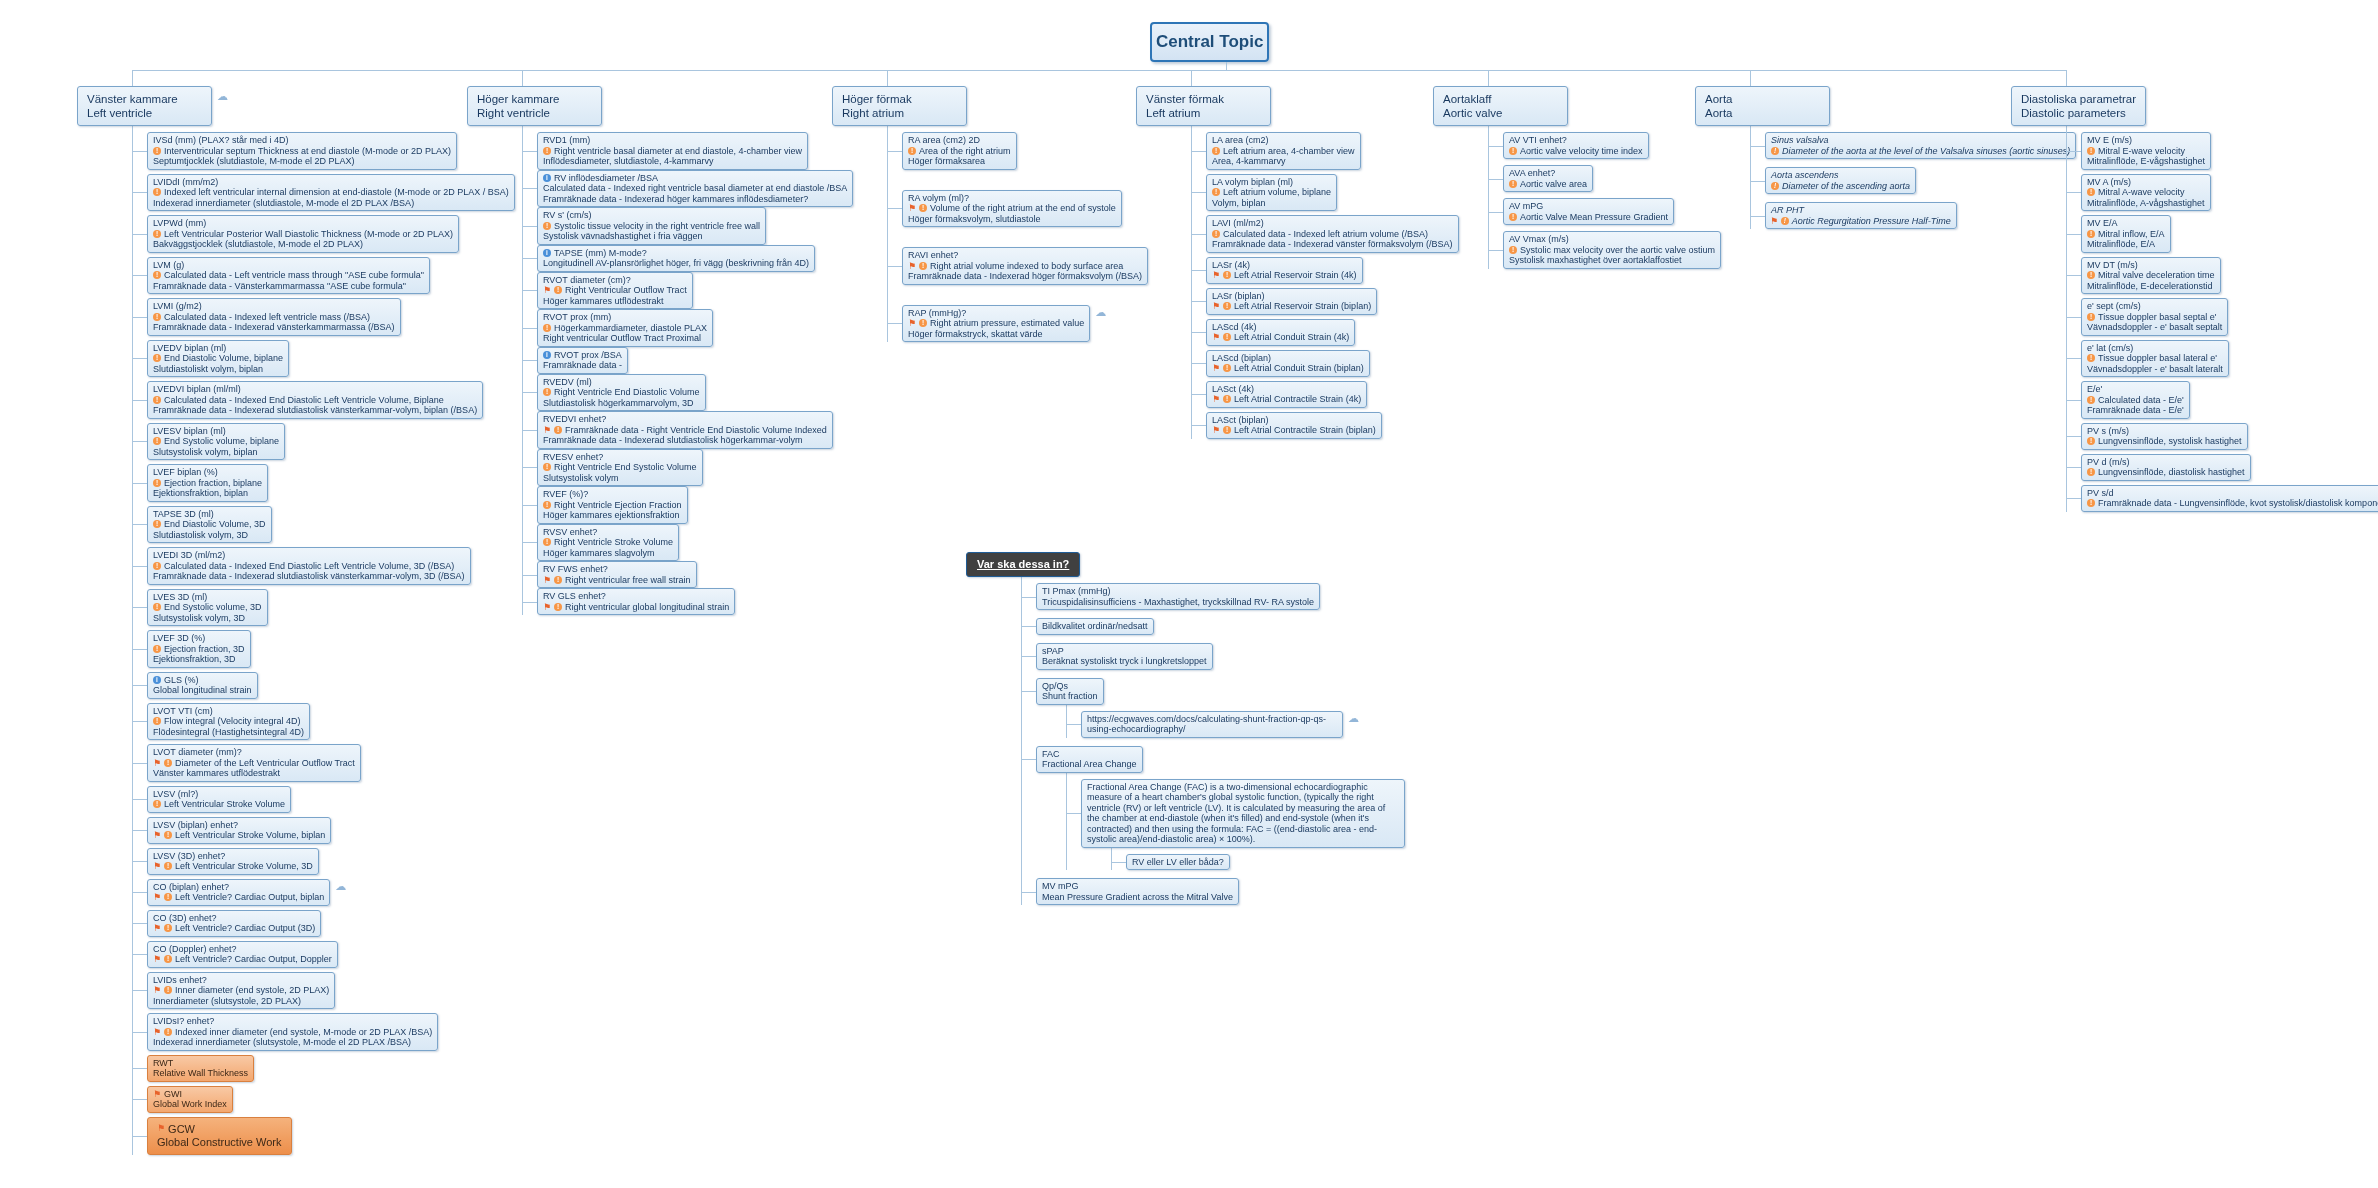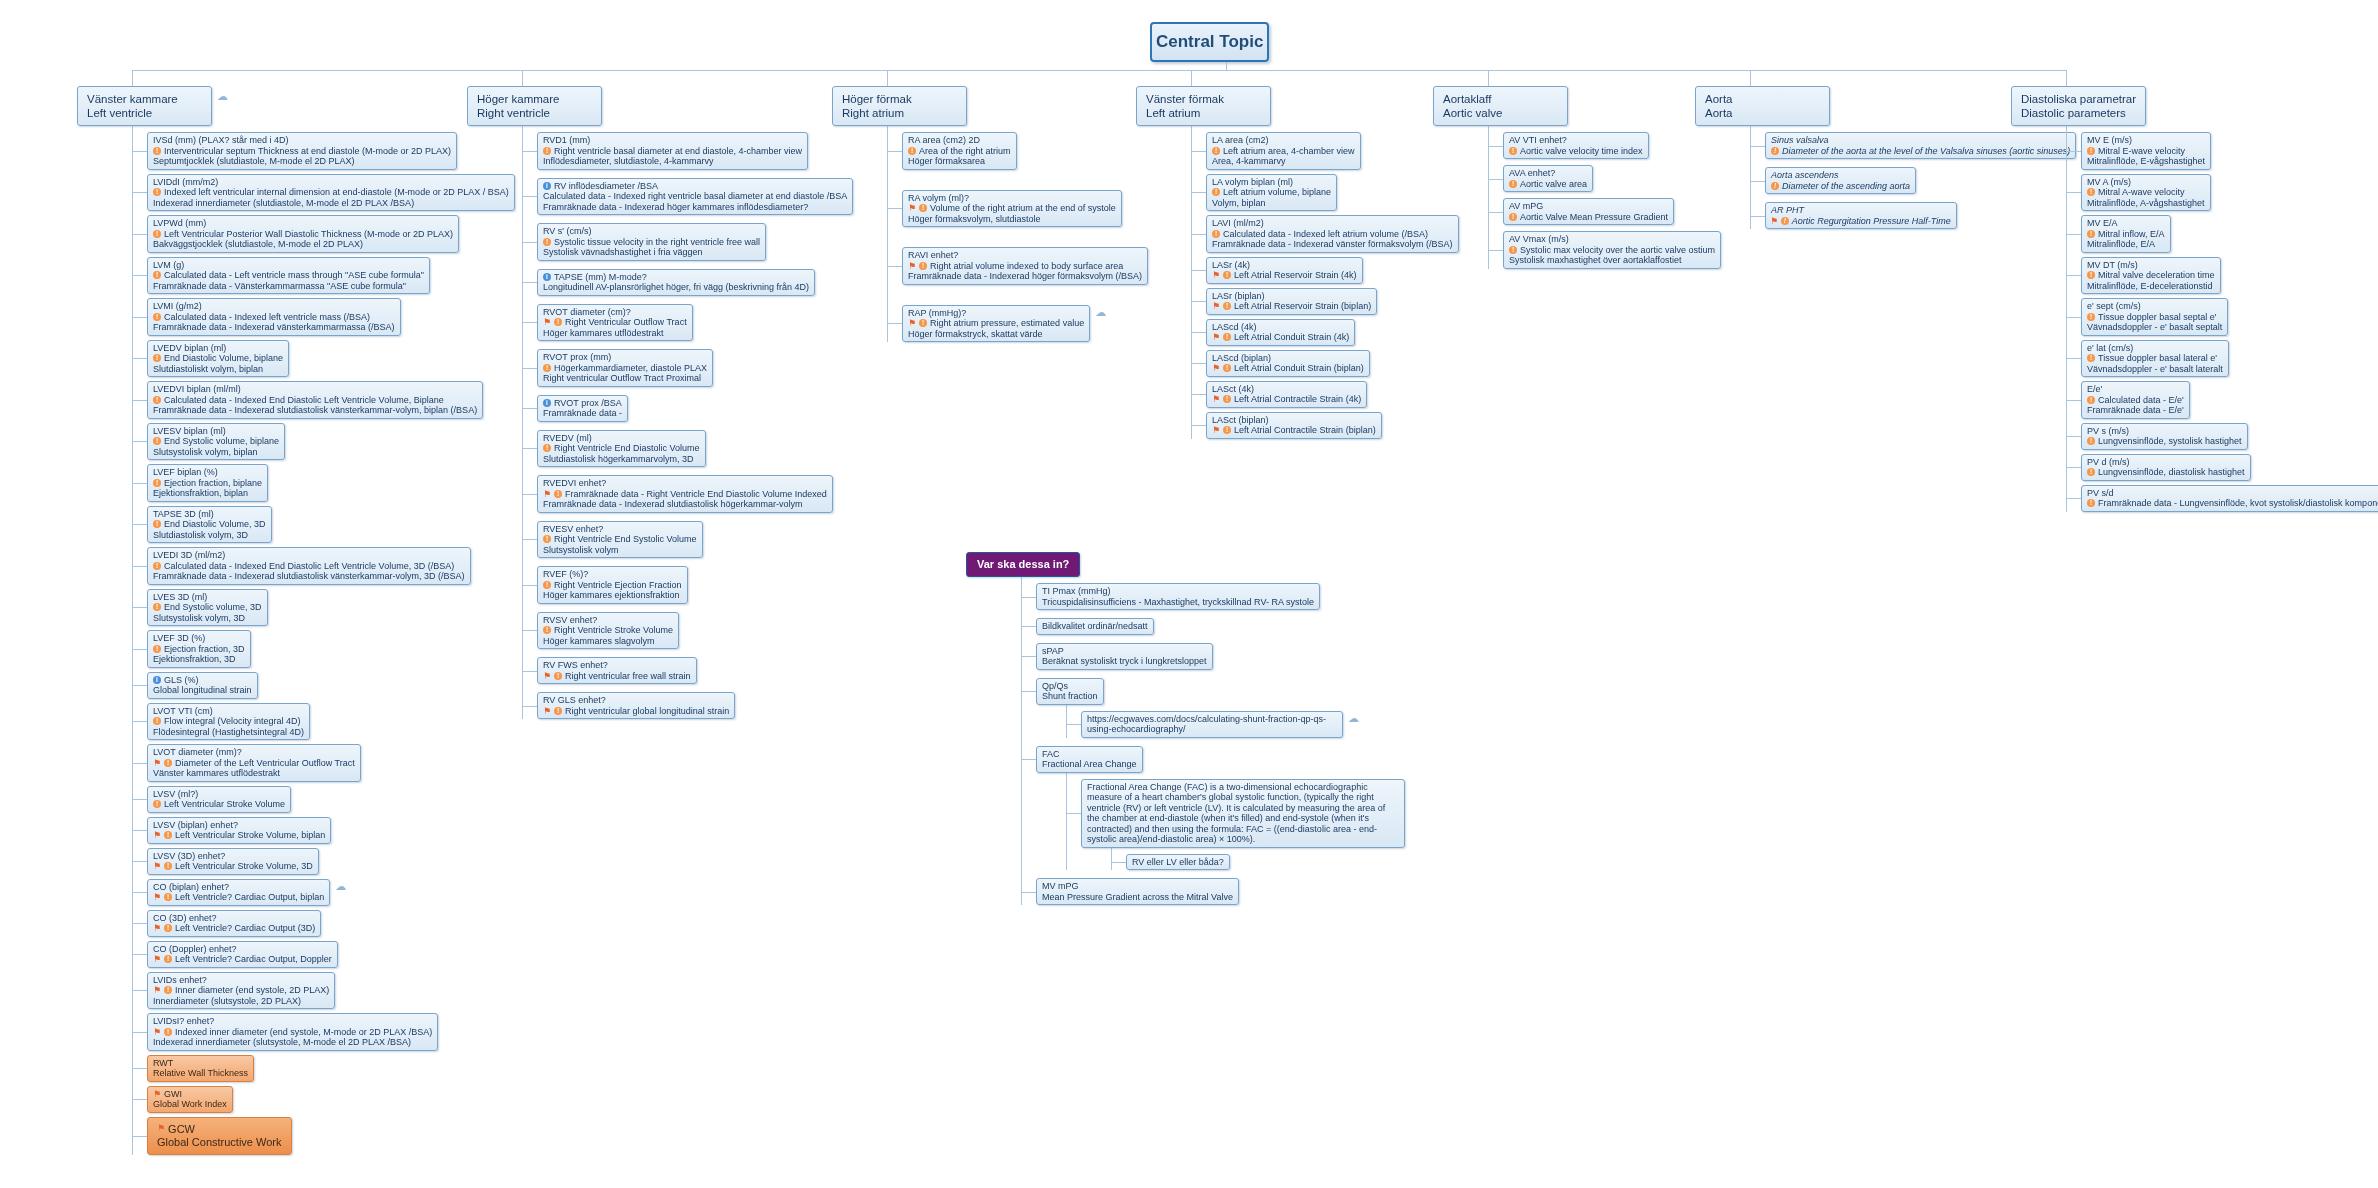--- a/index.html
+++ b/index.html
@@ -11,22 +11,22 @@
         border:1px solid #7aa4ca;border-radius:3px;padding:2px 5px;
         color:#17375e;font-size:9px;line-height:10.5px;
         box-shadow:1px 1px 2px rgba(100,130,160,.35);}
   .children{display:flex;flex-direction:column;gap:4px;margin-left:55px;
             padding-left:14px;padding-top:6px;border-left:1px solid #a9c5de;}
   .wrap{position:relative;}
   .wrap>.children{margin-left:30px;}
   .children>.wrap>.node::before{content:"";position:absolute;left:-15px;top:50%;width:14px;
             border-top:1px solid #a9c5de;}
   .header{font-size:11.5px;line-height:14px;padding:5px 9px;min-width:115px;}
-  .fheader{background:#701a75;border-color:#1f5c96;color:#fff;font-weight:bold;
-           font-size:11px;line-height:13px;padding:5px 10px;}
+  .fheader{background:#404040;border-color:#1f5c96;color:#fff;font-weight:bold;
+           font-size:11px;line-height:13px;padding:5px 10px;text-decoration:underline;}
   .central{position:absolute;font-size:17px;font-weight:bold;line-height:20px;color:#1f4e79;
            border:2px solid #2e75b6;border-radius:4px;padding:8px 4px;
            background:linear-gradient(180deg,#eaf2fa,#d3e3f3);
            box-shadow:2px 2px 3px rgba(100,130,160,.4);}
   .orange{background:linear-gradient(180deg,#f8c9a5,#f3a76f);border-color:#d9803f;color:#3d2817;}
   .lg{font-size:11px;line-height:13px;padding:5px 9px;
       background:linear-gradient(180deg,#f5b27c,#ed8f4b);}
   .line{display:flex;align-items:flex-start;gap:3px;white-space:nowrap;}
   .wraptext{white-space:normal;}
   .wraptext .line{white-space:normal;}
@@ -509,21 +509,21 @@
     <div class="vline" style="left: 132px; top: 70px; height: 16px;"></div>
     <div class="branch" style="left: 467px; top: 86px;">
       <div class="node header">
         <div class="line">
           <span class="txt">Höger kammare</span>
         </div>
         <div class="line">
           <span class="txt">Right ventricle</span>
         </div>
       </div>
-      <div class="children" style="row-gap: 8px;">
+      <div class="children" style="row-gap: 0;">
         <div class="wrap">
           <div class="node">
             <div class="line">
               <span class="txt">RVD1 (mm)</span>
             </div>
             <div class="line">
               <span class="ic warn">!</span>
               <span class="txt">Right ventricle basal diameter at end diastole, 4-chamber view</span>
             </div>
             <div class="line">

